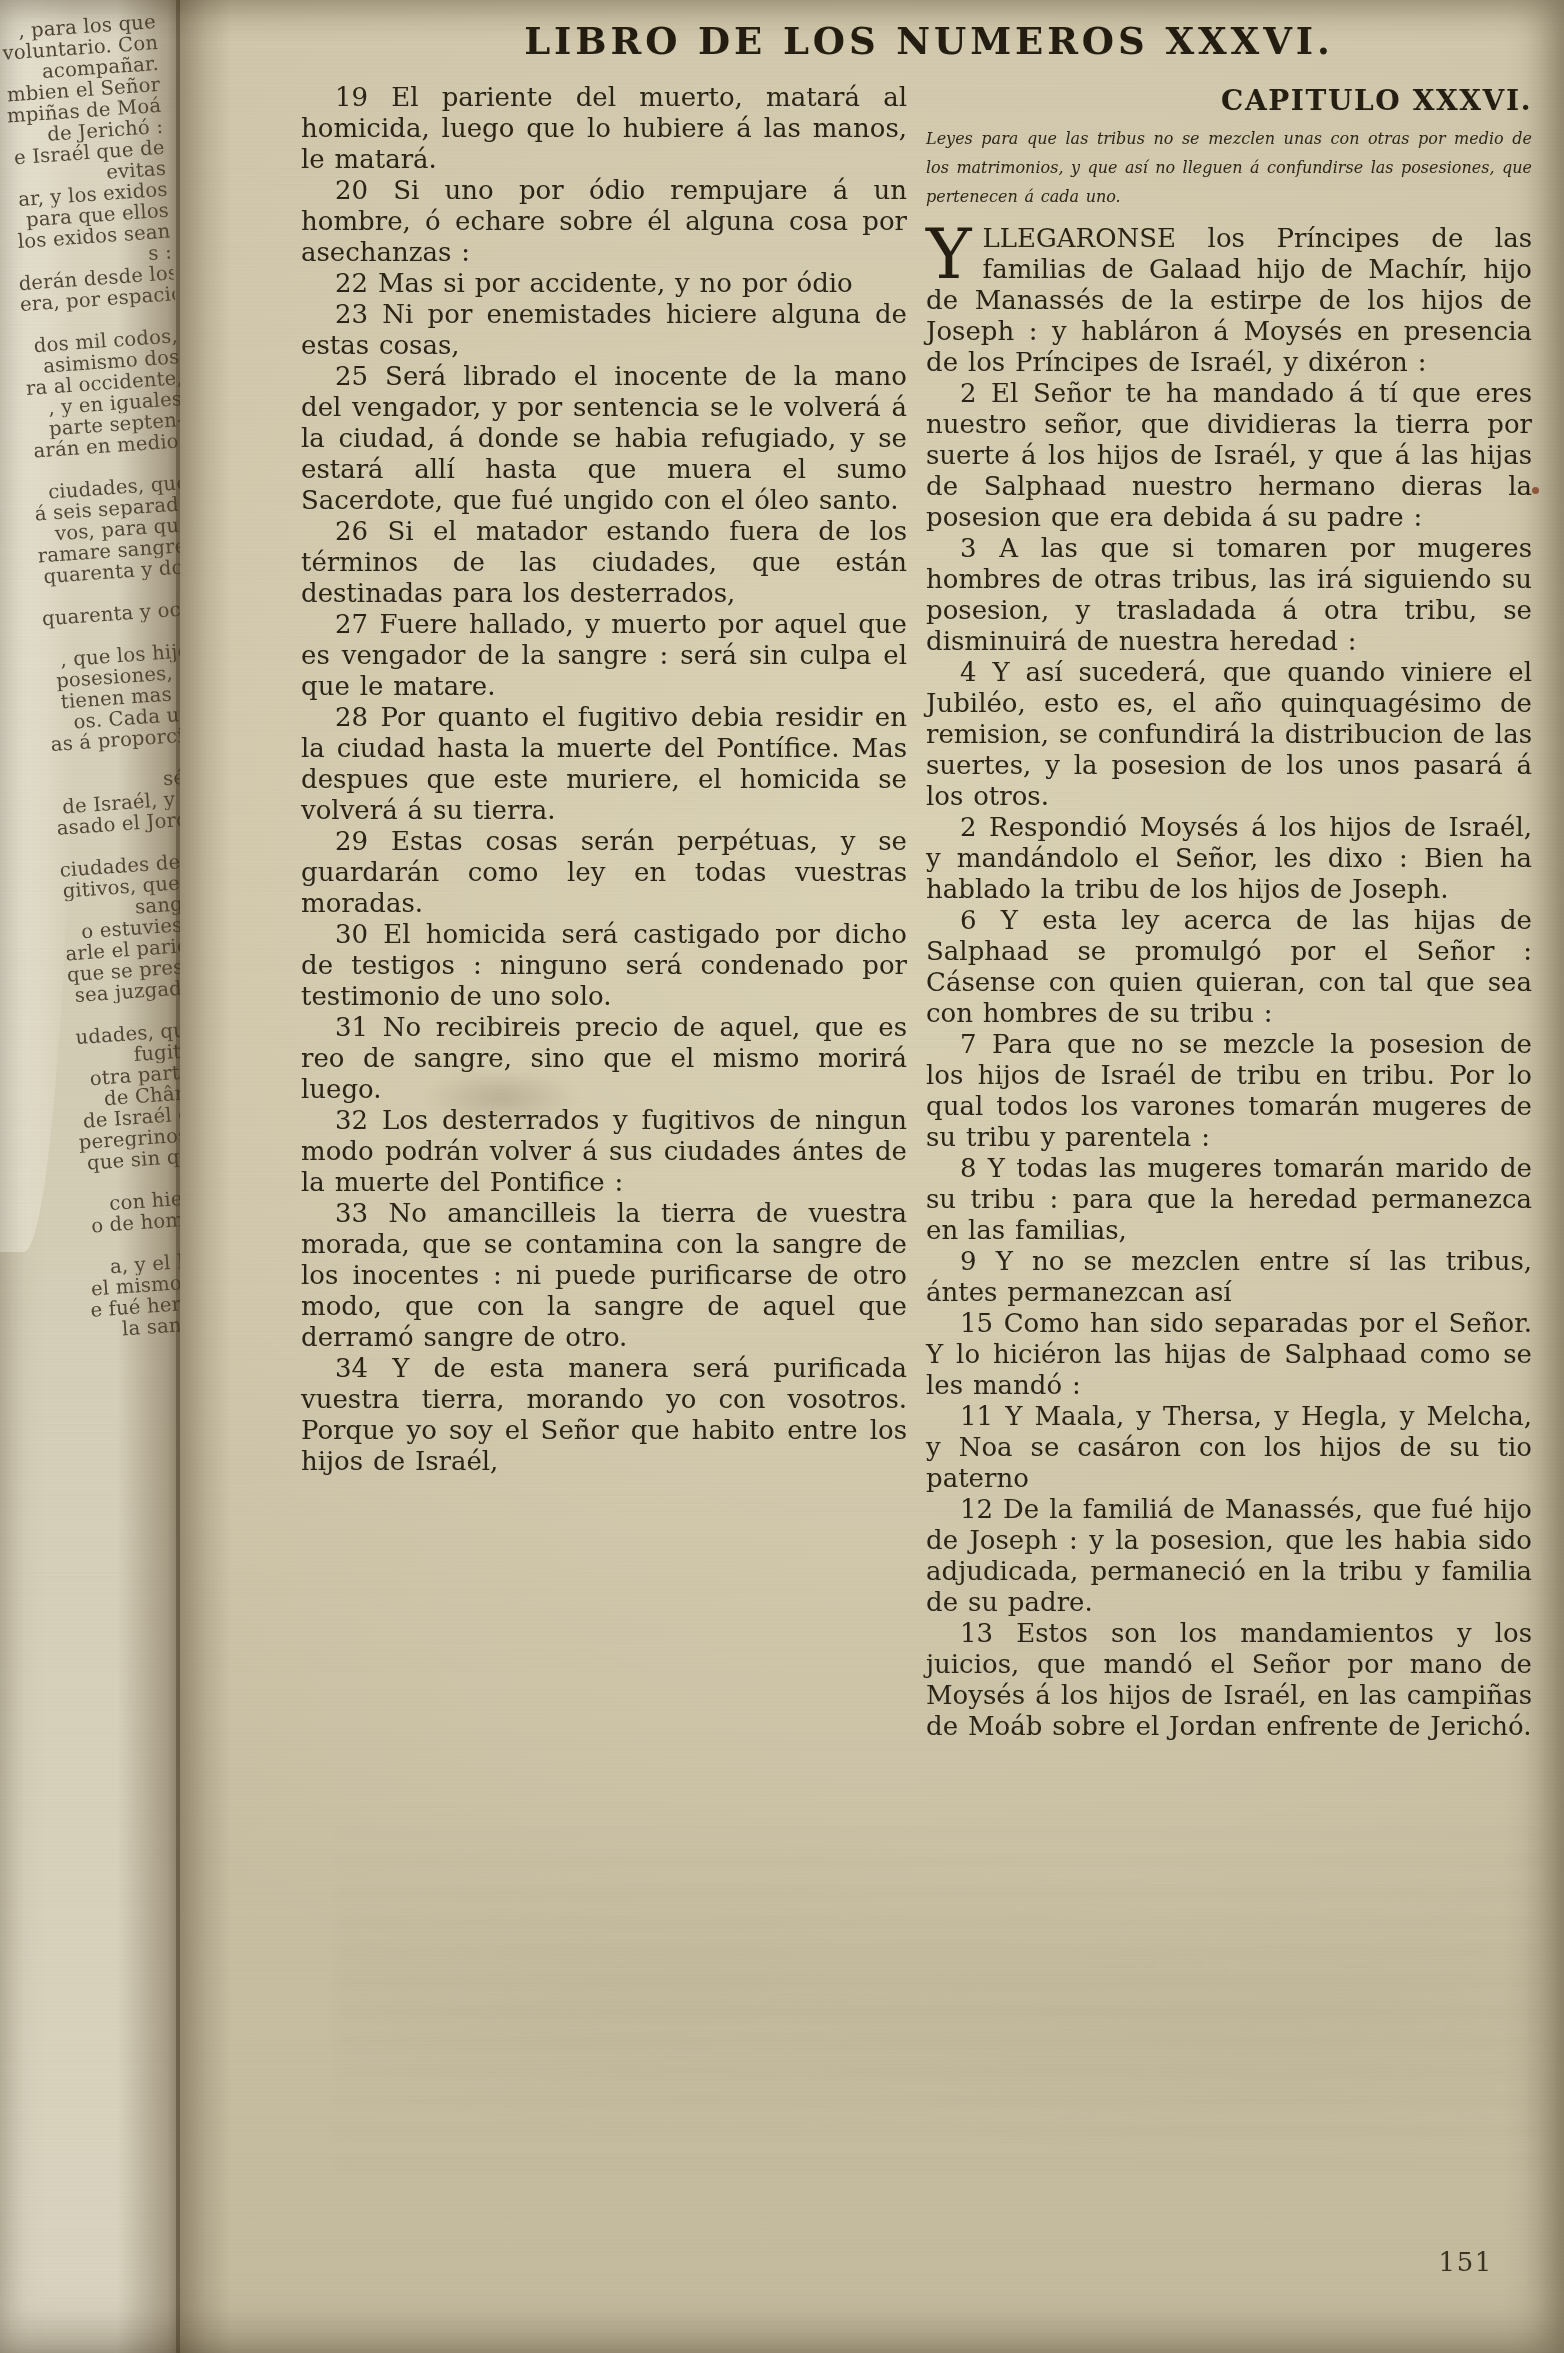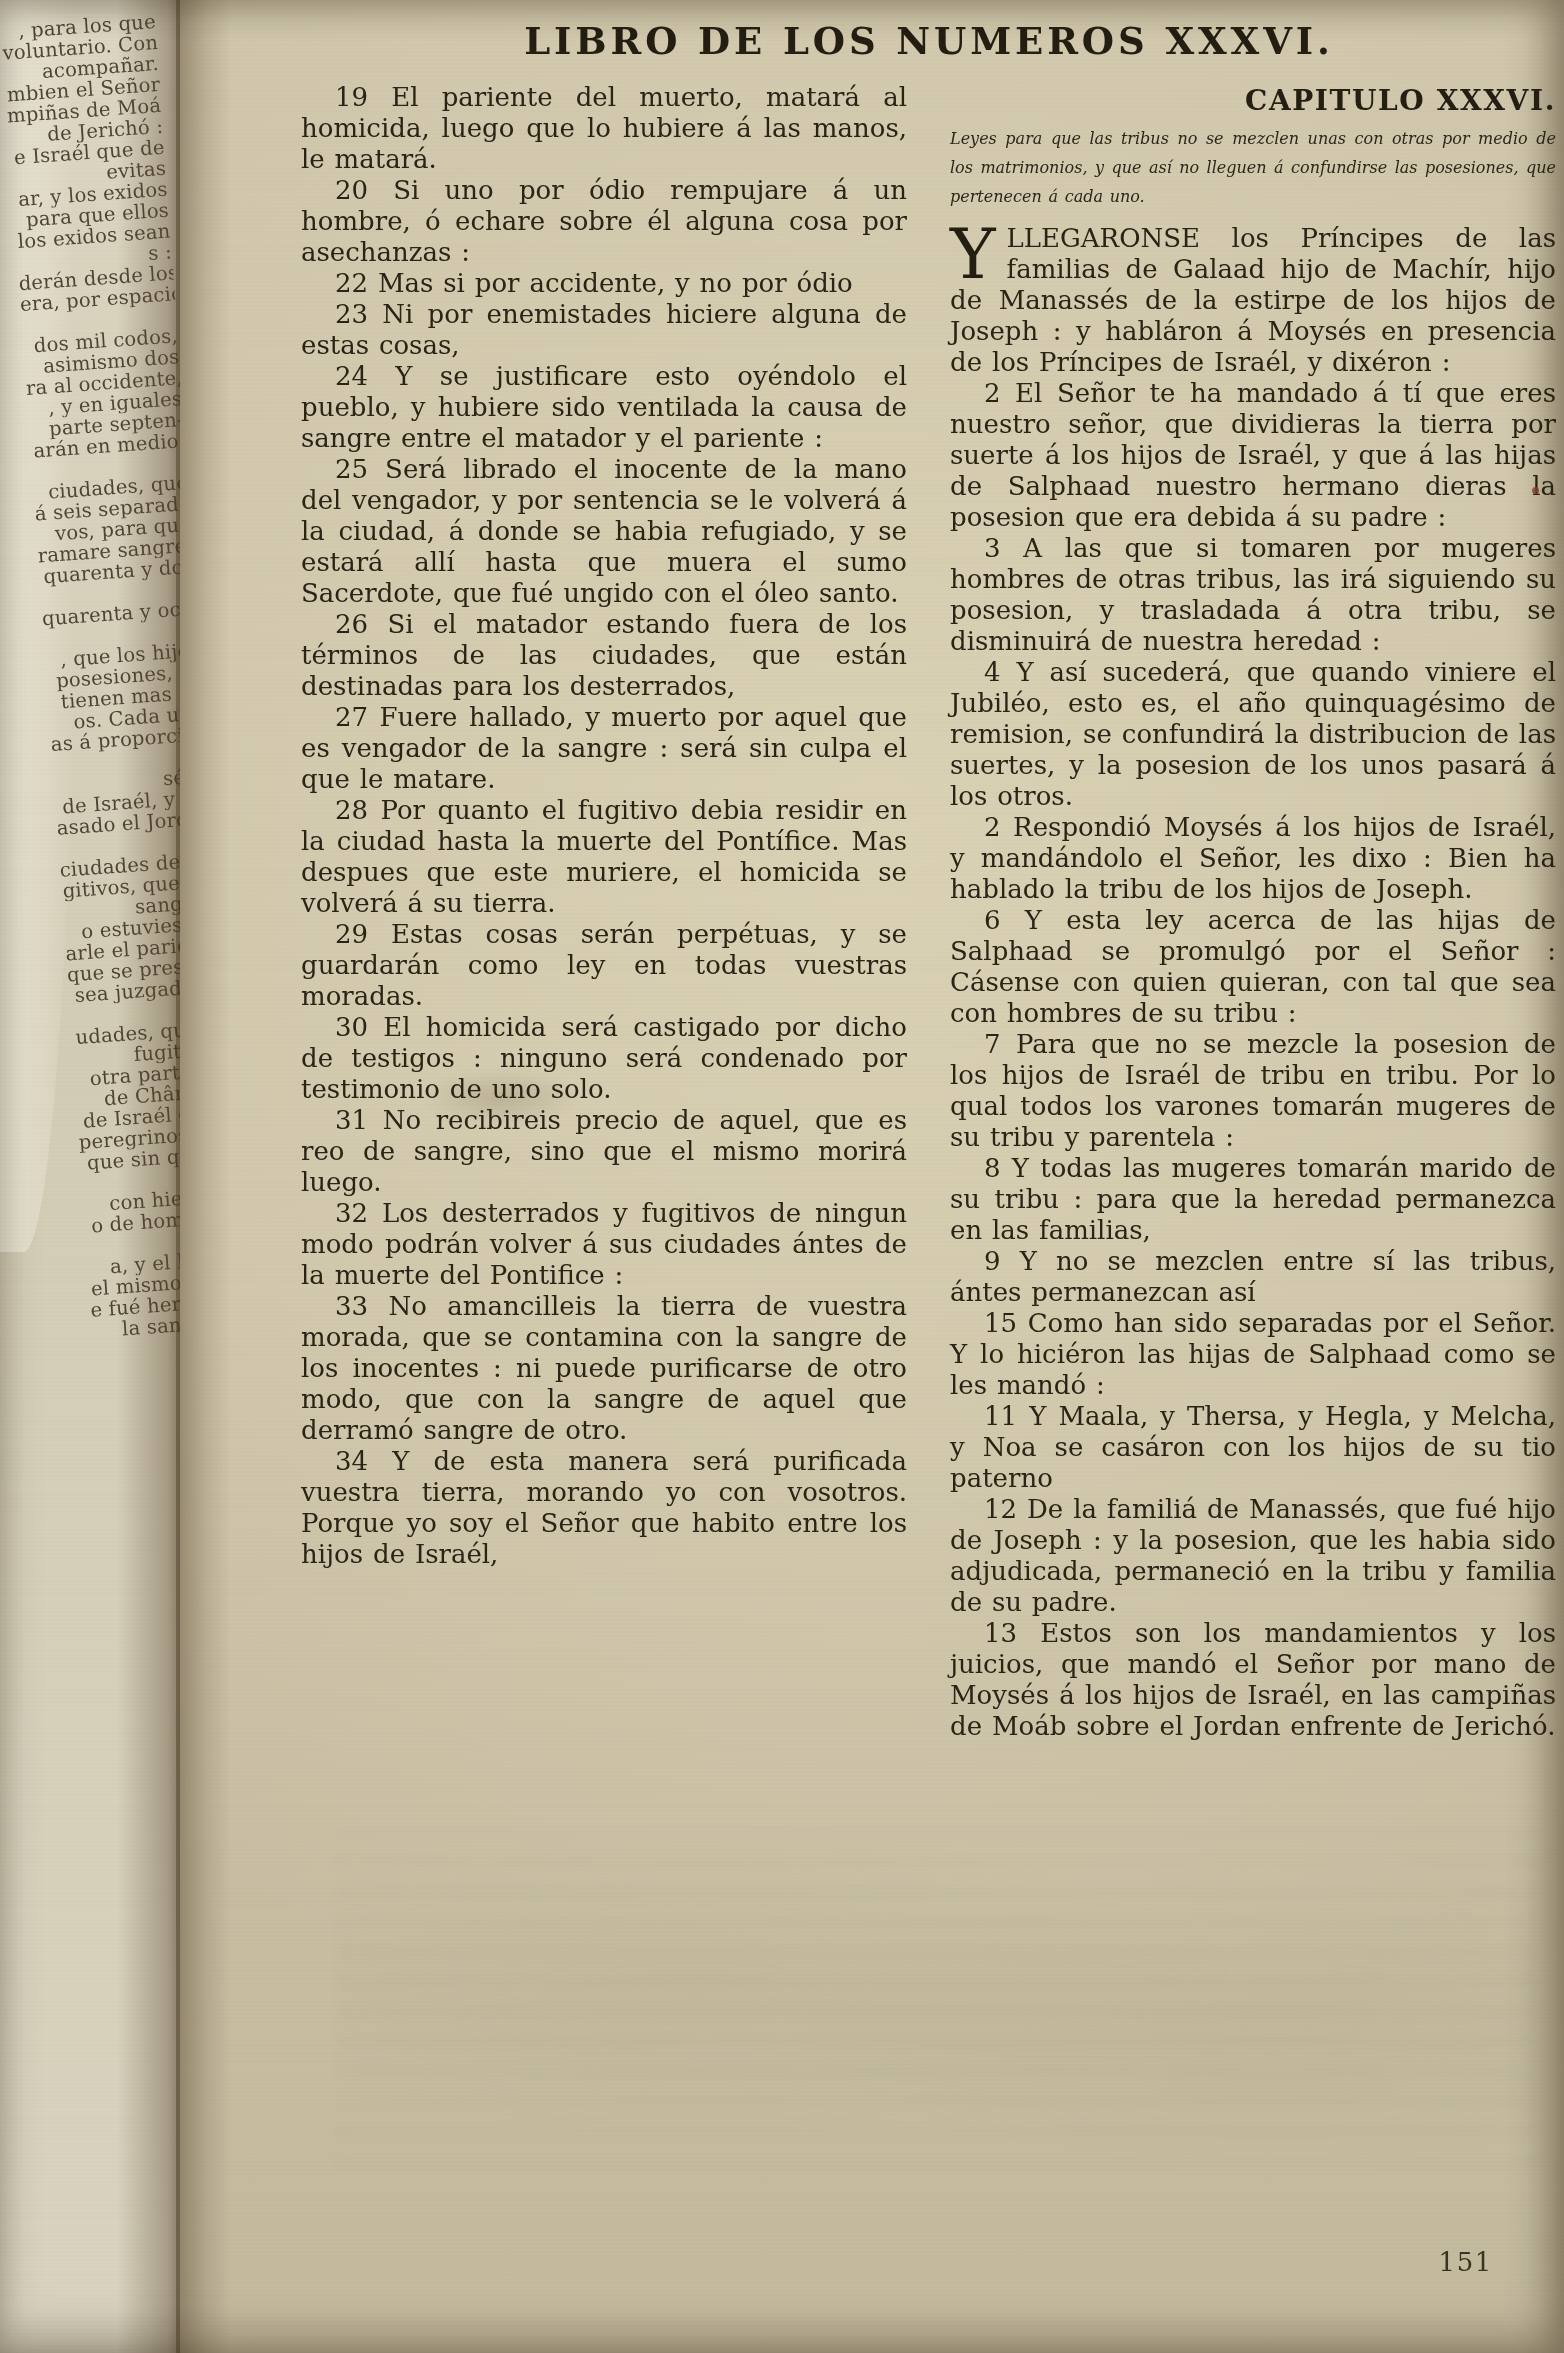--- a/index.html
+++ b/index.html
@@ -59,21 +59,21 @@
 
   
   .text-area {
     position: absolute; left: 301px; top: 19px; width: 1256px; z-index: 5;
   }
   .running-head {
     text-align: center; font-weight: bold;
     font-size: 37px; letter-spacing: 3.9px; color: #241e12;
     margin-bottom: 19px;
   }
-  .columns { display: flex; gap: 43px; }
+  .columns { display: flex; gap: 19px; }
   .col { width: 606px; }
   .verse {
     margin: 0; text-indent: 34px; text-align: justify;
     font-size: 26px; line-height: 31px; color: #2a2316;
     word-spacing: 1.6px;
   }
   .chapter-title {
     text-align: right; font-weight: bold; font-size: 28px;
     letter-spacing: 1.6px; color: #241e12; margin: 1.6px 0 7.8px 0;
   }
@@ -261,21 +261,20 @@
 
           <p class="verse">19 El pariente del muerto, matará al homicida, luego que lo hubiere á las manos, le matará.</p>
 
           <p class="verse">20 Si uno por ódio rempujare á un hombre, ó echare sobre él alguna cosa por asechanzas :</p>
 
 
           <p class="verse">22 Mas si por accidente, y no por ódio</p>
 
           <p class="verse">23 Ni por enemistades hiciere alguna de estas cosas,</p>
 
-          <p class="verse">24 Y se justificare esto oyéndolo el pueblo, y hubiere sido ventilada la causa de sangre entre el matador y el pariente :</p>
 
           <p class="verse">25 Será librado el inocente de la mano del vengador, y por sentencia se le volverá á la ciudad, á donde se habia refugiado, y se estará allí hasta que muera el sumo Sacerdote, que fué ungido con el óleo santo.</p>
 
           <p class="verse">26 Si el matador estando fuera de los términos de las ciudades, que están destinadas para los desterrados,</p>
 
           <p class="verse">27 Fuere hallado, y muerto por aquel que es vengador de la sangre : será sin culpa el que le matare.</p>
 
           <p class="verse">28 Por quanto el fugitivo debia residir en la ciudad hasta la muerte del Pontífice. Mas despues que este muriere, el homicida se volverá á su tierra.</p>
 
           <p class="verse">29 Estas cosas serán perpétuas, y se guardarán como ley en todas vuestras moradas.</p>

